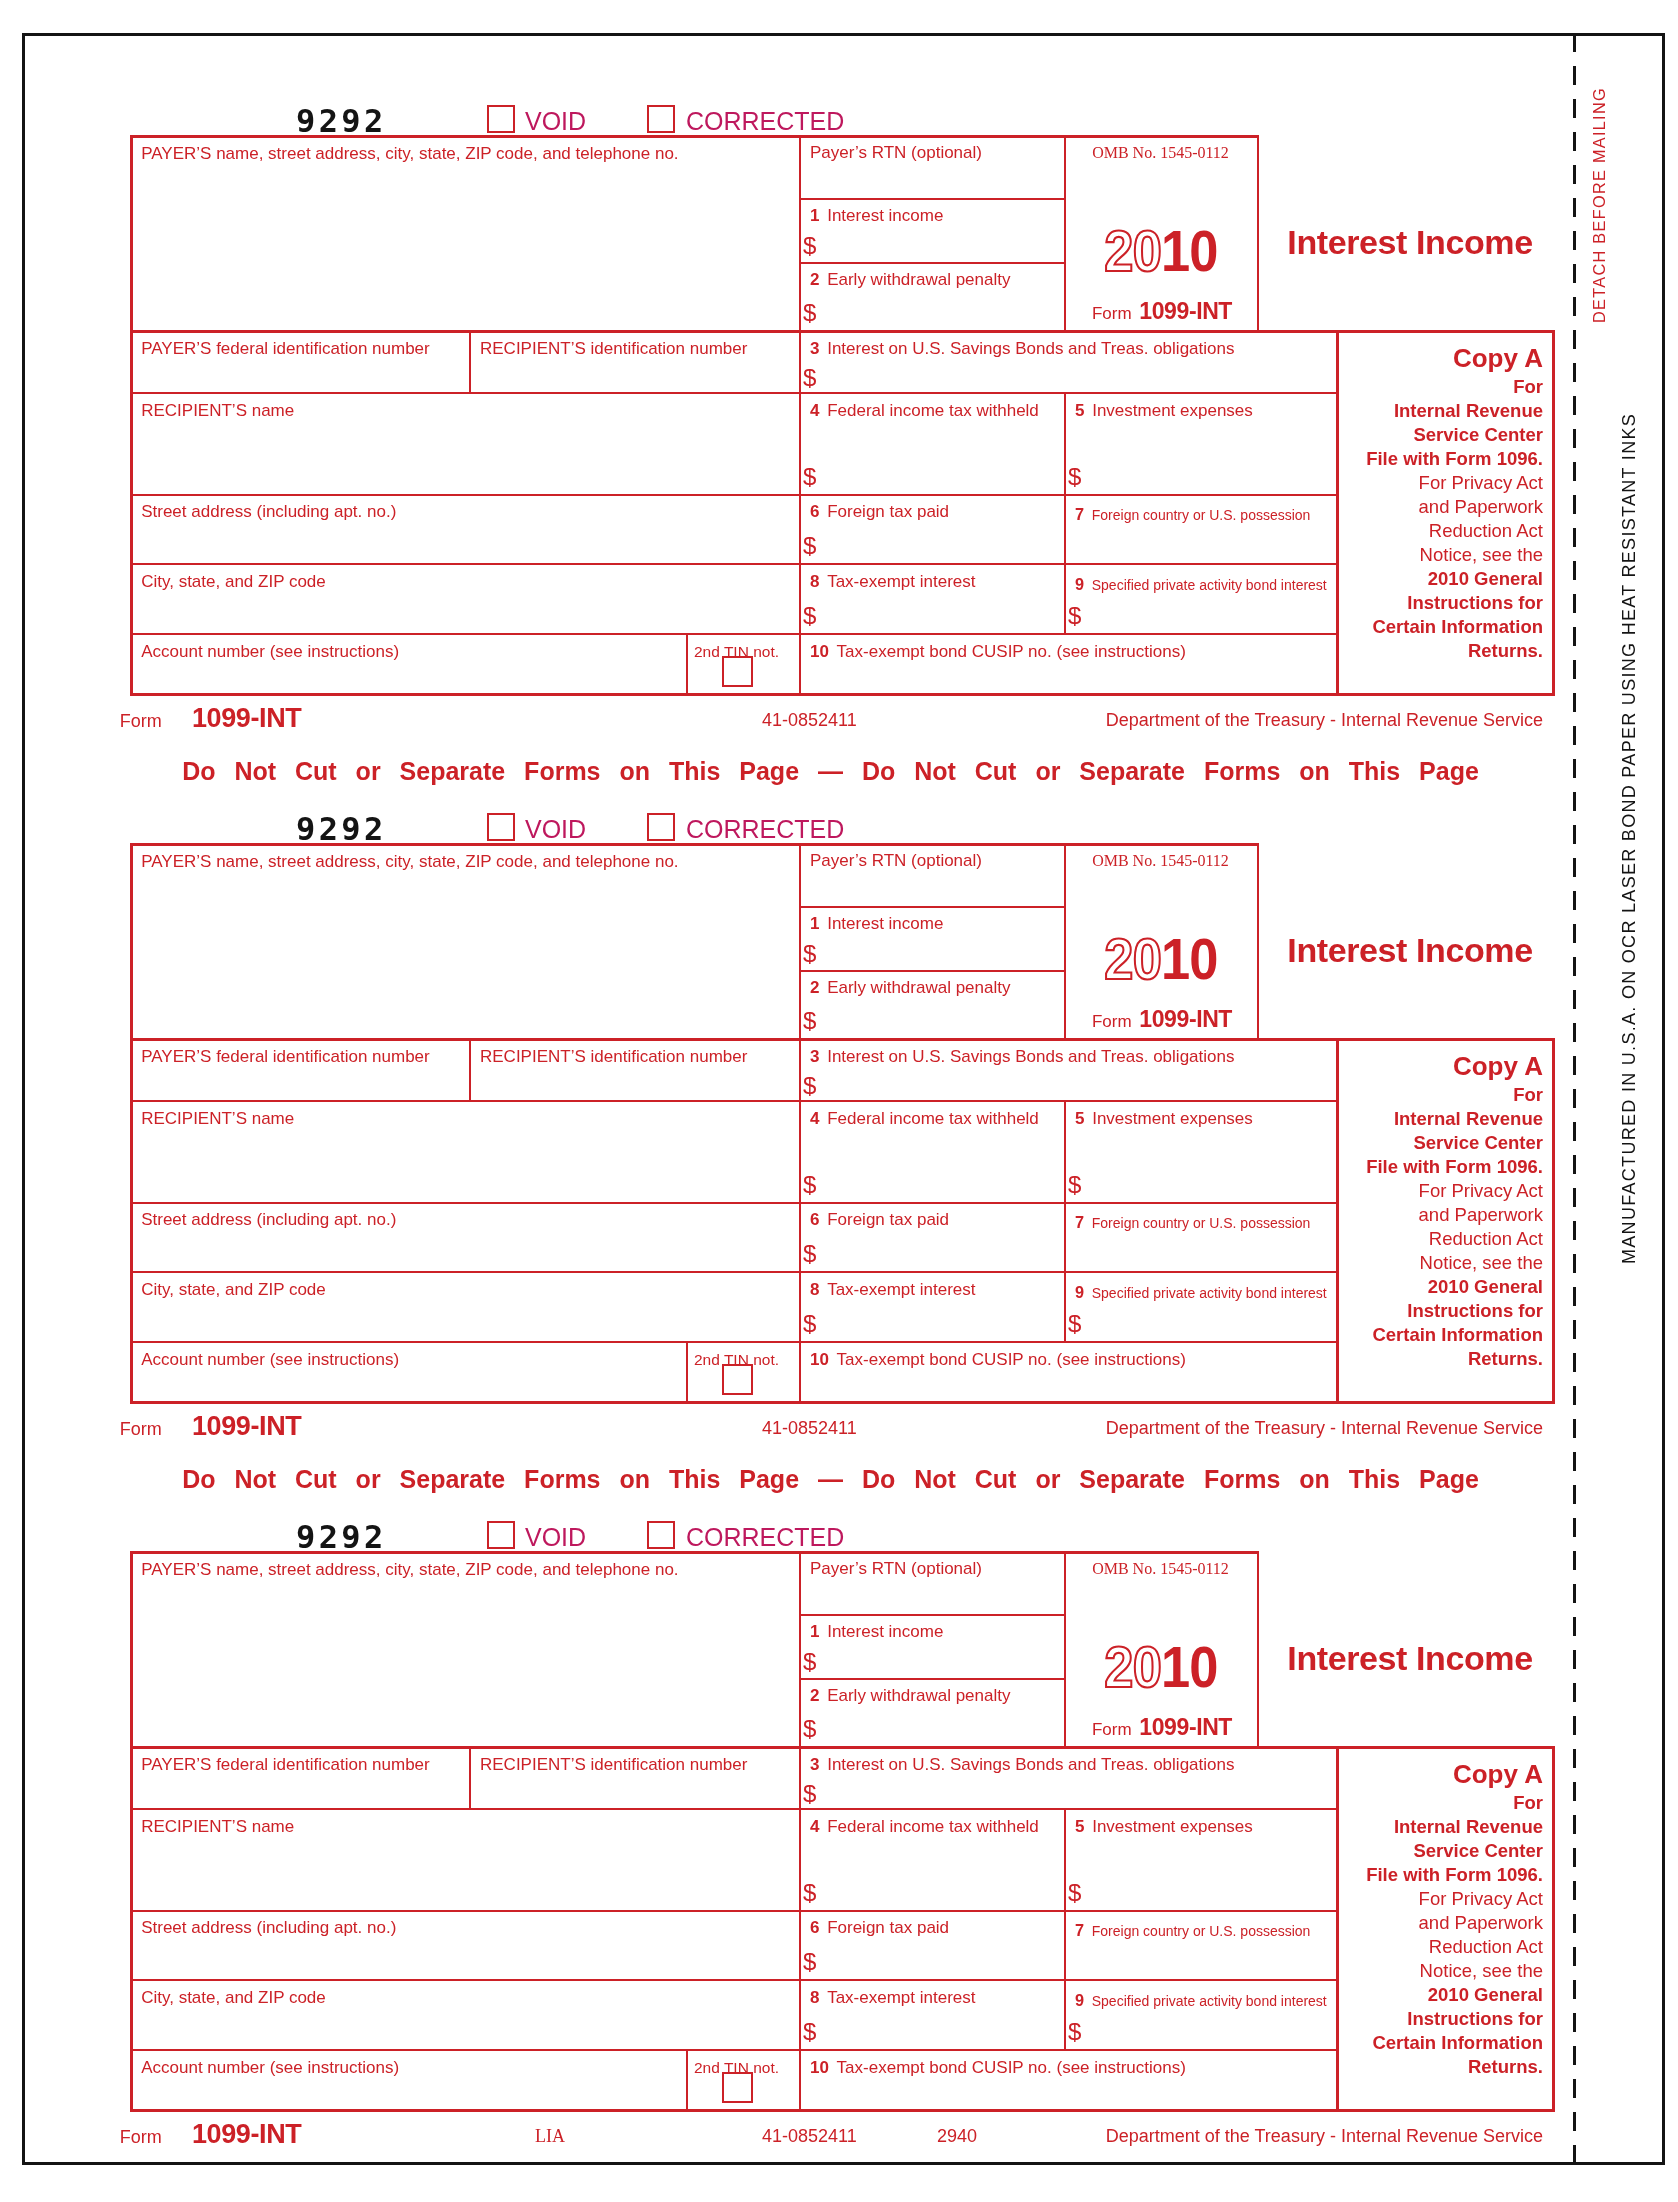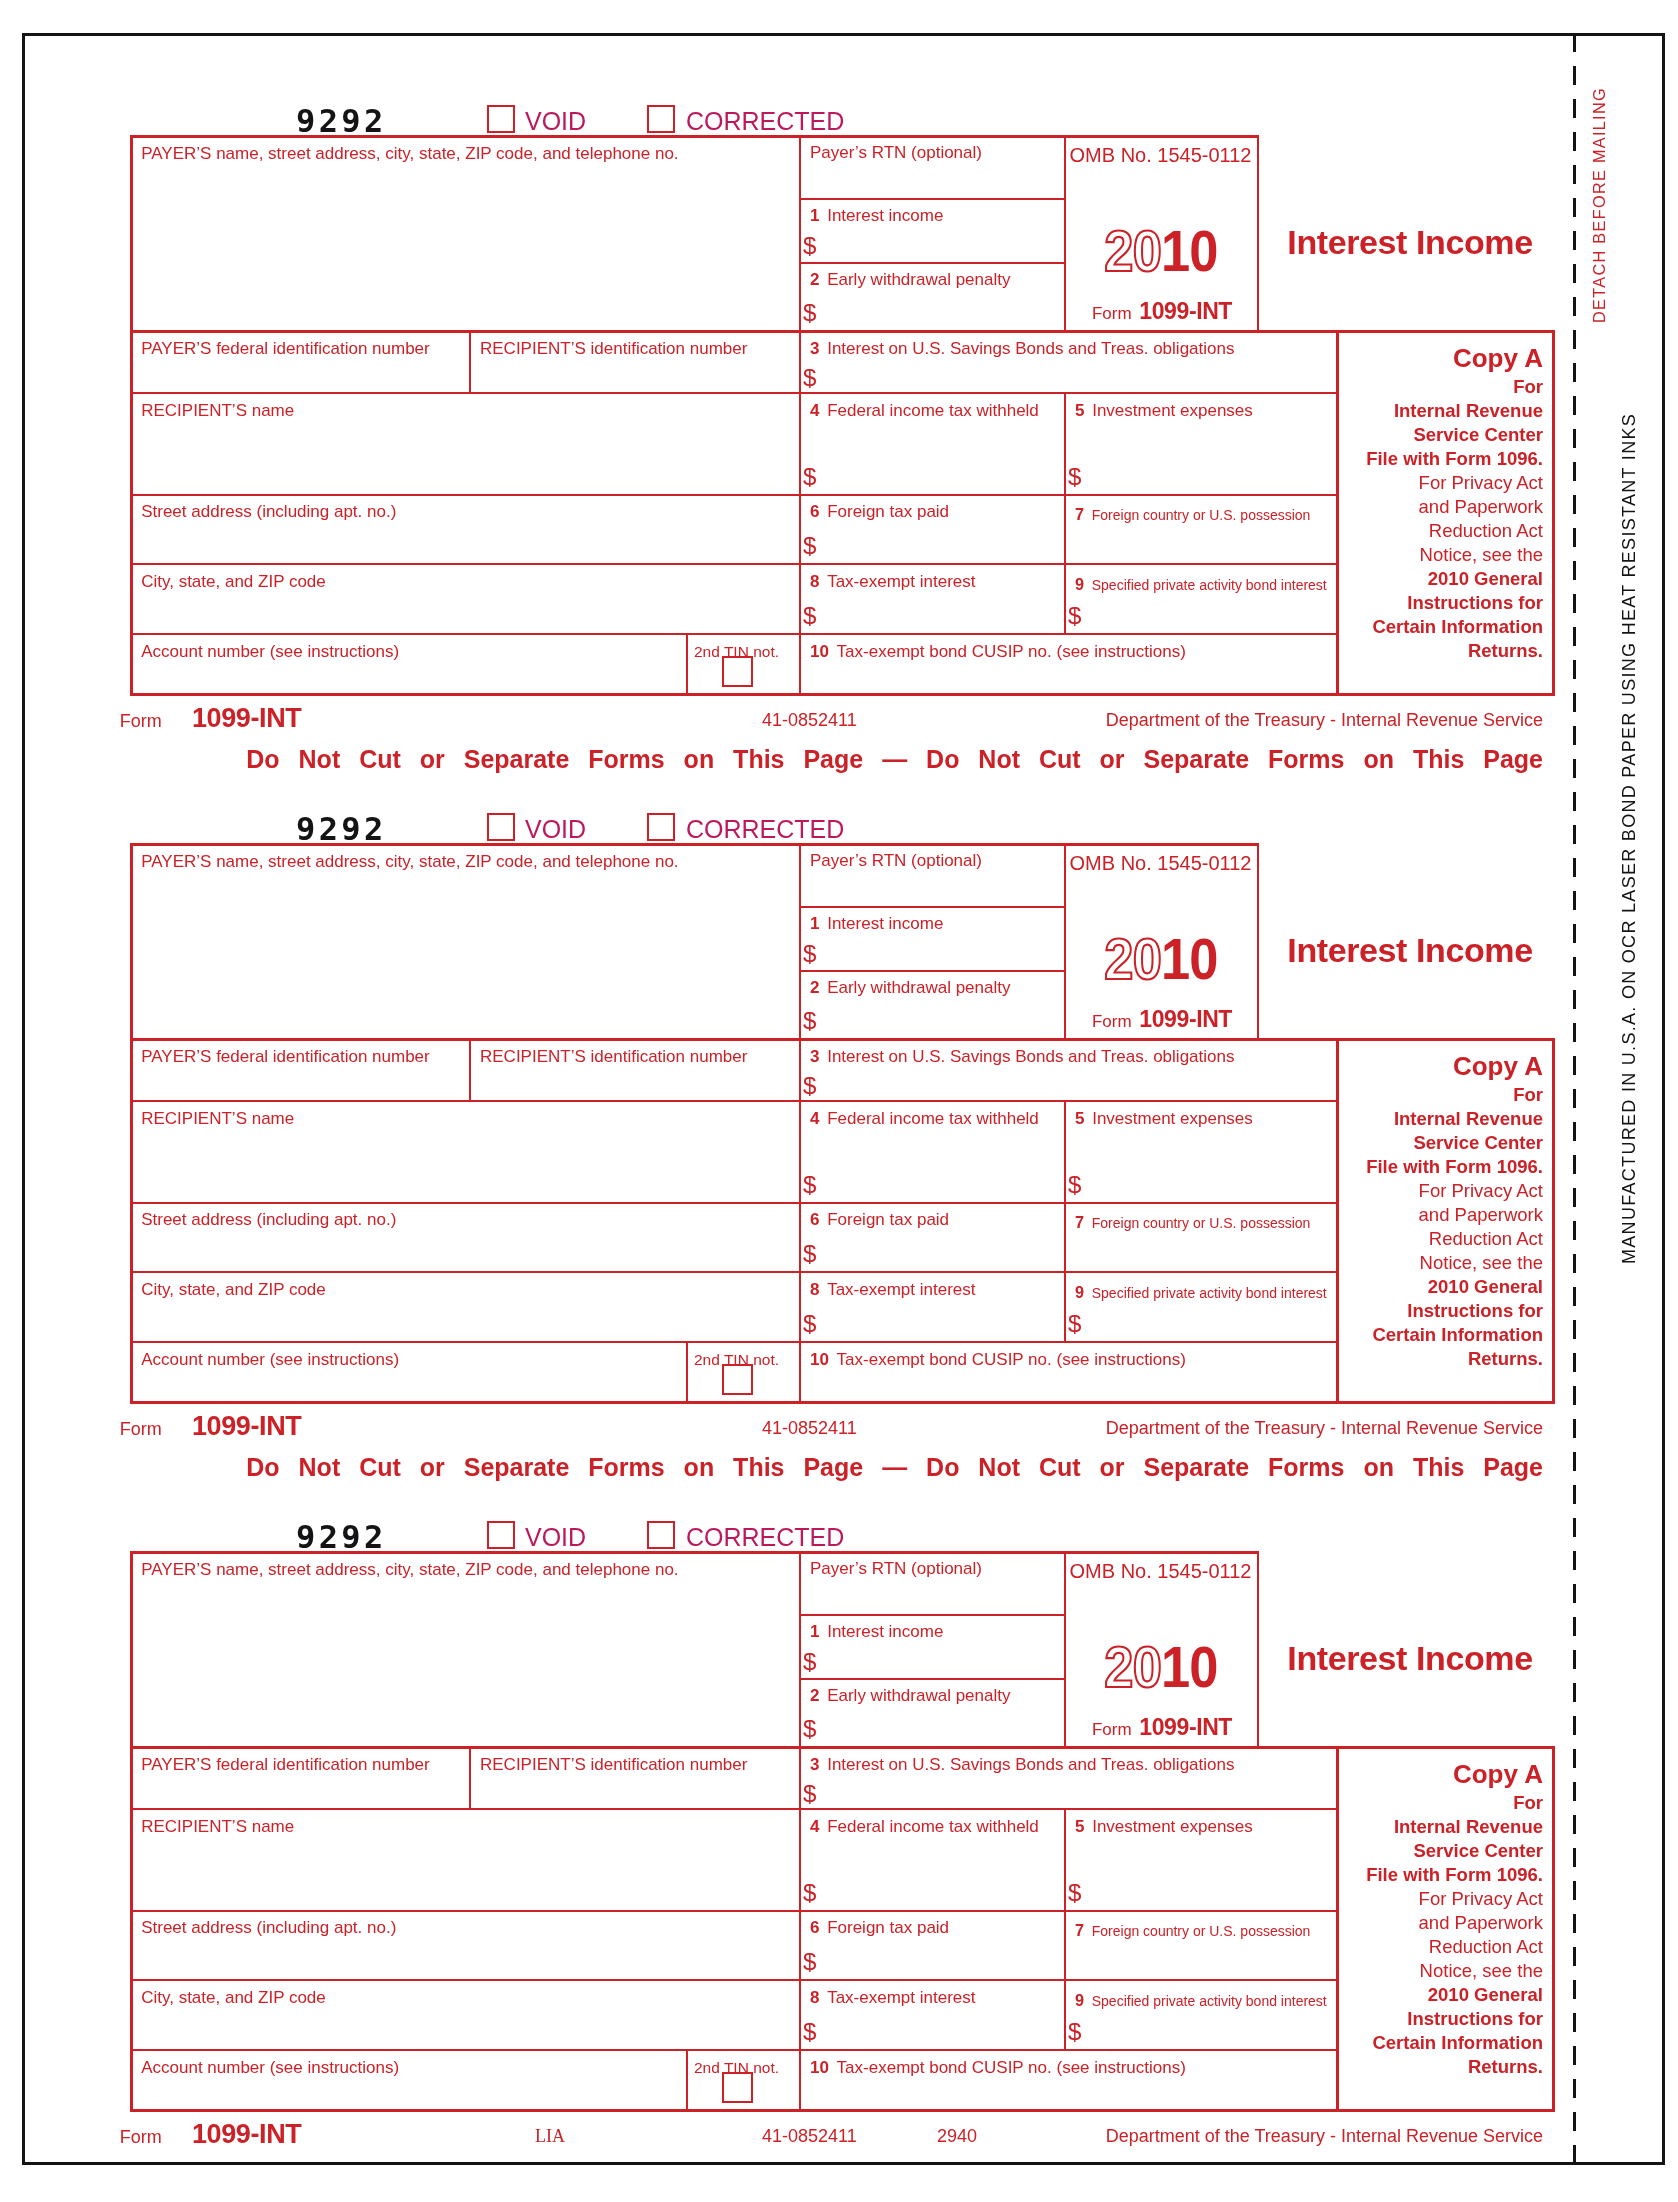--- a/index.html
+++ b/index.html
@@ -32,21 +32,21 @@
   .hl,.vl { position:absolute; background:#cc2127; }
   .hl { height:2.2px; } .vl { width:2.2px; }
   .hl.th { height:3px; } .vl.th { width:3px; }
 
   .lbl { position:absolute; font-size:17px; white-space:nowrap; color:#cc2127; }
   .lbl .num { font-weight:bold; padding-right:7.7px; }
   .lbl.sm { font-size:14px; }
   .lbl.sm .num { font-size:16.3px; }
   .dollar { position:absolute; font-size:24px; color:#cc2127; }
 
-  .omb-lbl { position:absolute; left:936px; top:8.6px; width:189px; text-align:center; font-size:20px; }
+  .omb-lbl { position:absolute; left:936px; top:8.6px; width:189px; text-align:center; font-size:16px;font-family:Liberation Serif, serif; }
   .year { position:absolute; left:934px; top:83px; width:194px; text-align:center;
     font-size:57px; font-weight:bold; letter-spacing:-0.9px; transform:scaleX(.92); }
   .y-out { color:#ffffff; -webkit-text-stroke:2.2px #cc2127; }
   .y-sol { color:#cc2127; }
   .omb-form { position:absolute; left:934px; top:163px; width:196px; text-align:center; }
   .fword { font-size:17px; }
   .fnum-omb { font-size:23px; font-weight:bold; letter-spacing:-0.4px; }
   .title { position:absolute; left:1132px; top:88px; width:296px; text-align:center;
     font-size:34px; font-weight:bold; letter-spacing:-0.4px; }
 
@@ -60,22 +60,22 @@
 
   .footer { position:absolute; left:0; top:613px; width:1425px; height:38px; font-size:18px; }
   .footer .fw { position:absolute; left:1.7px; top:9.5px; font-size:18px; }
   .footer .fn { position:absolute; left:74px; top:1.7px; font-size:27px; font-weight:bold; letter-spacing:-0.4px; }
   .footer .cat { position:absolute; left:644px; top:8.6px; }
   .footer .dept { position:absolute; right:0; top:8.6px; }
   .footer .lia { position:absolute; left:417px; top:8.6px;font-family:Liberation Serif, serif; }
   .footer .pc { position:absolute; left:819px; top:8.6px; }
   .form:not(.extras) .extra { display:none; }
 
-  .cut-row { position:absolute; left:118px; width:1425px; text-align:right;
-    font-size:25px; font-weight:bold; word-spacing:12px; color:#cc2127; white-space:nowrap; }
+  .cut-row { position:absolute; left:118px; width:1425px; text-align:center;
+    font-size:25px; font-weight:bold; word-spacing:12px; color:#cc2127; white-space:nowrap;margin-top:12px; }
   .cut1 { top:745px; } .cut2 { top:1453px; }
 </style>
 </head>
 <body>
 
 <div class="page">
   <div class="page-border"></div>
   <div class="perf"></div>
   <div class="vtext red">DETACH BEFORE MAILING</div>
   <div class="vtext blk">MANUFACTURED IN U.S.A. ON OCR LASER BOND PAPER USING HEAT RESISTANT INKS</div>

